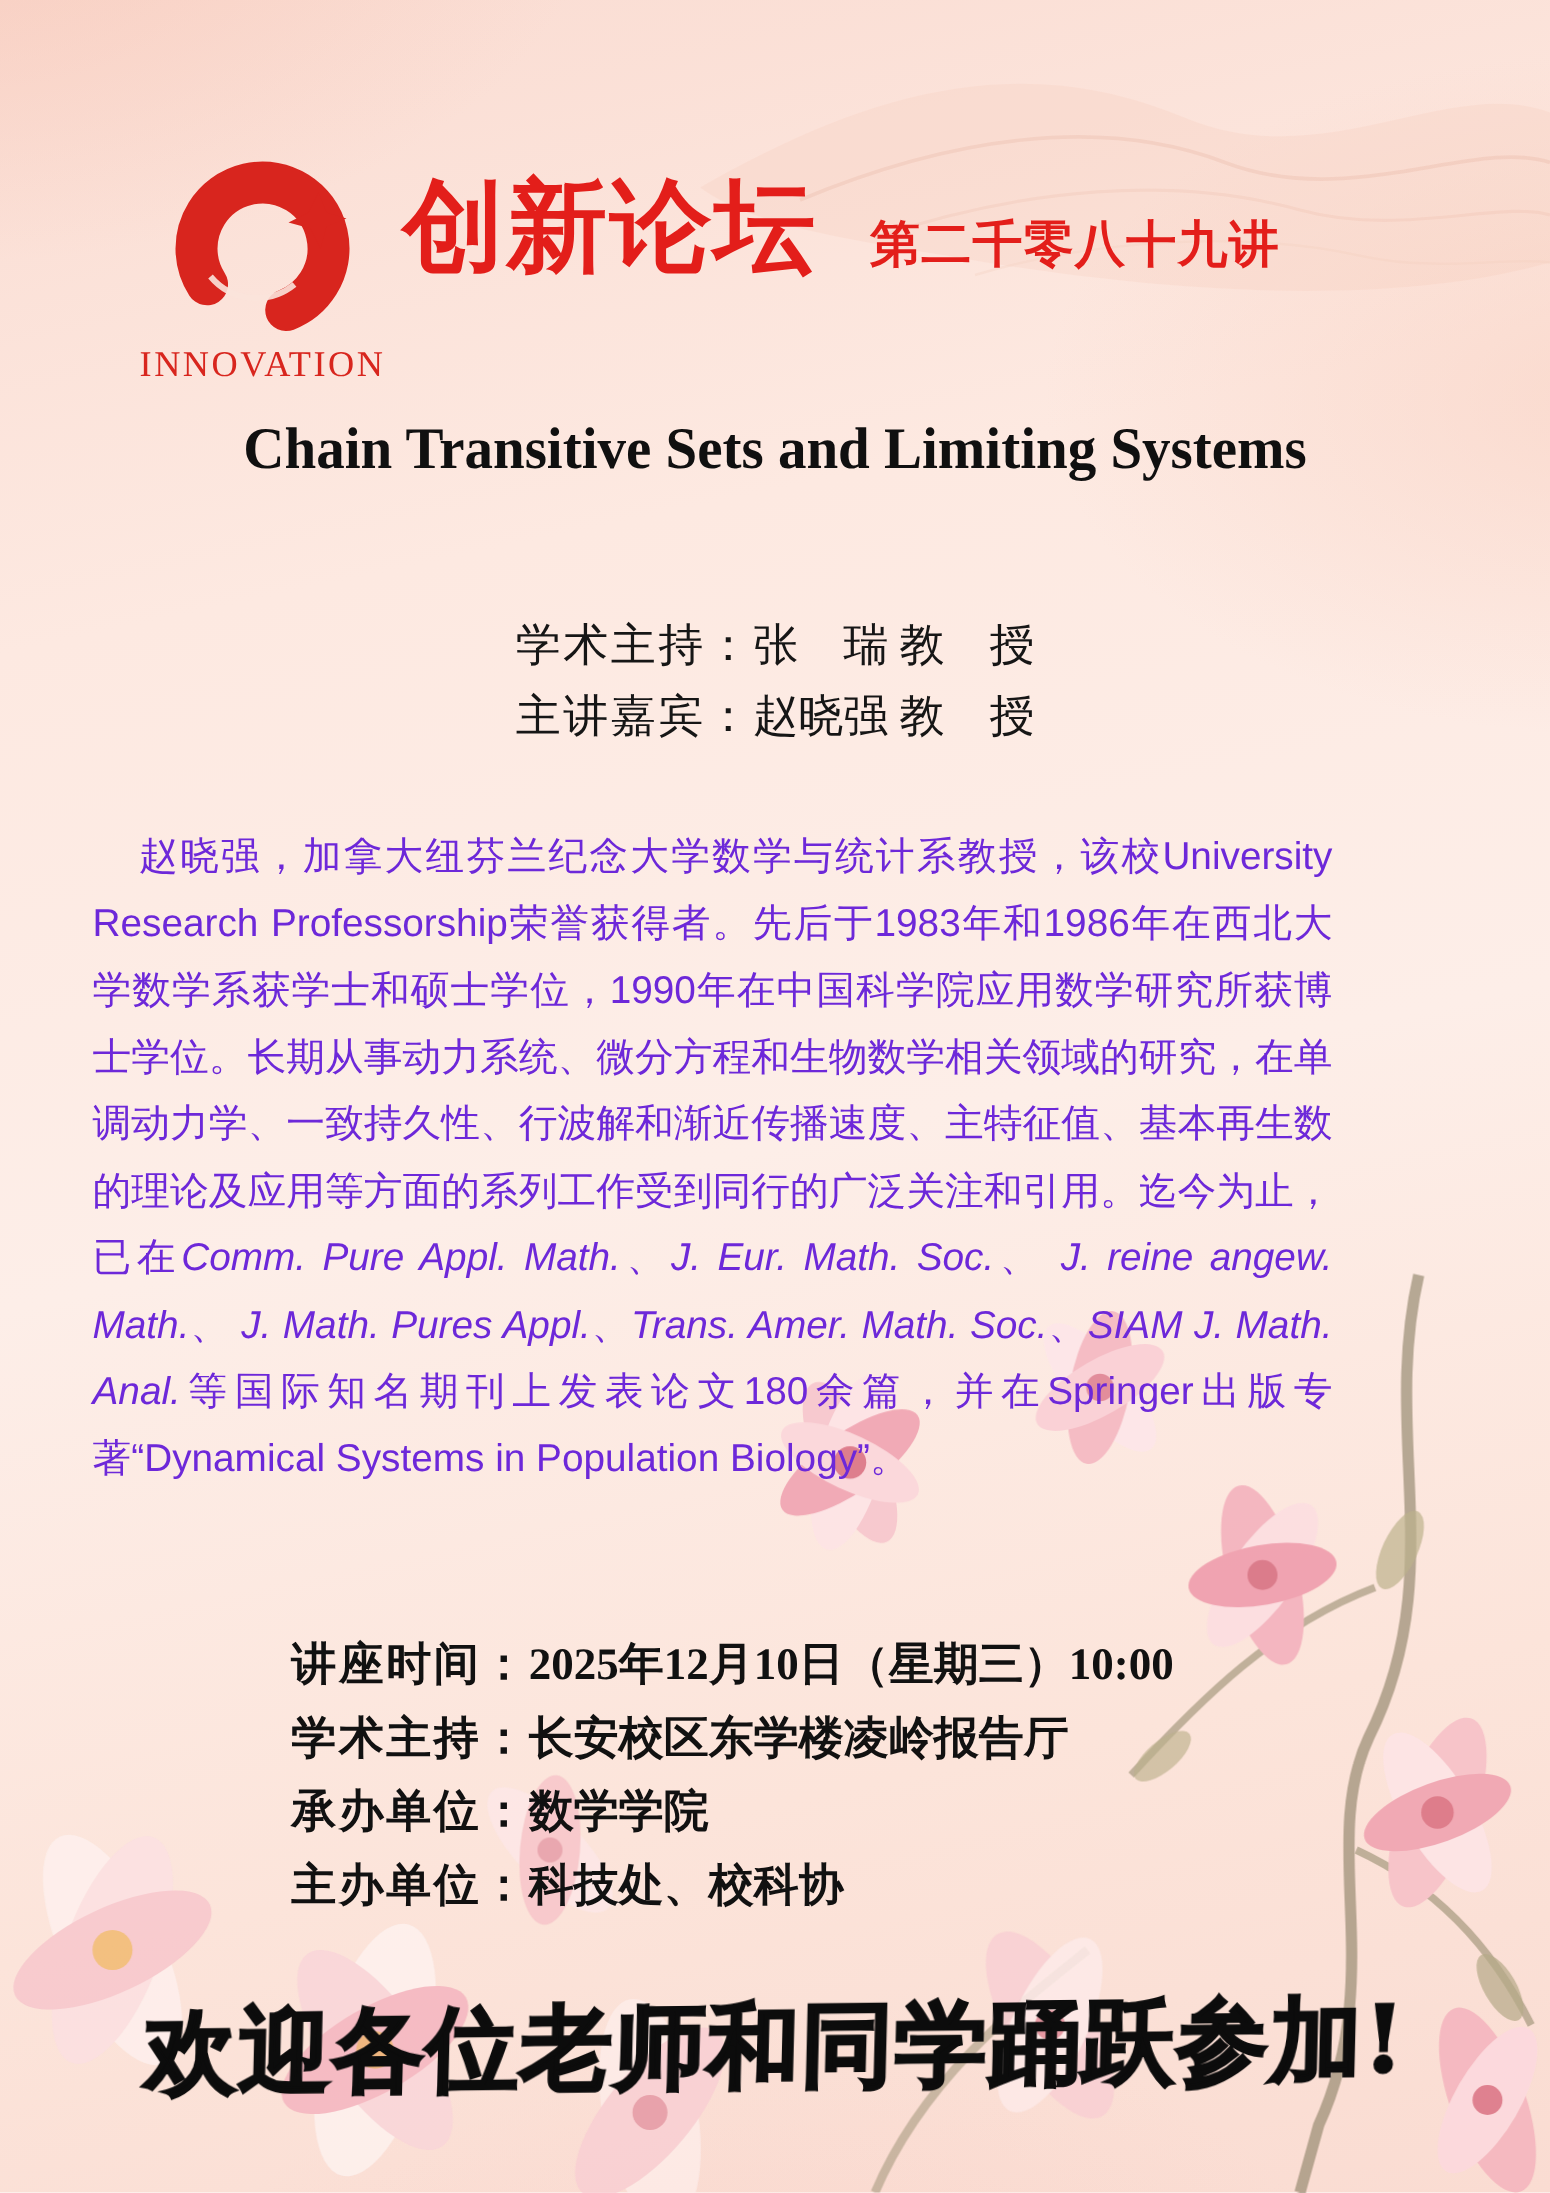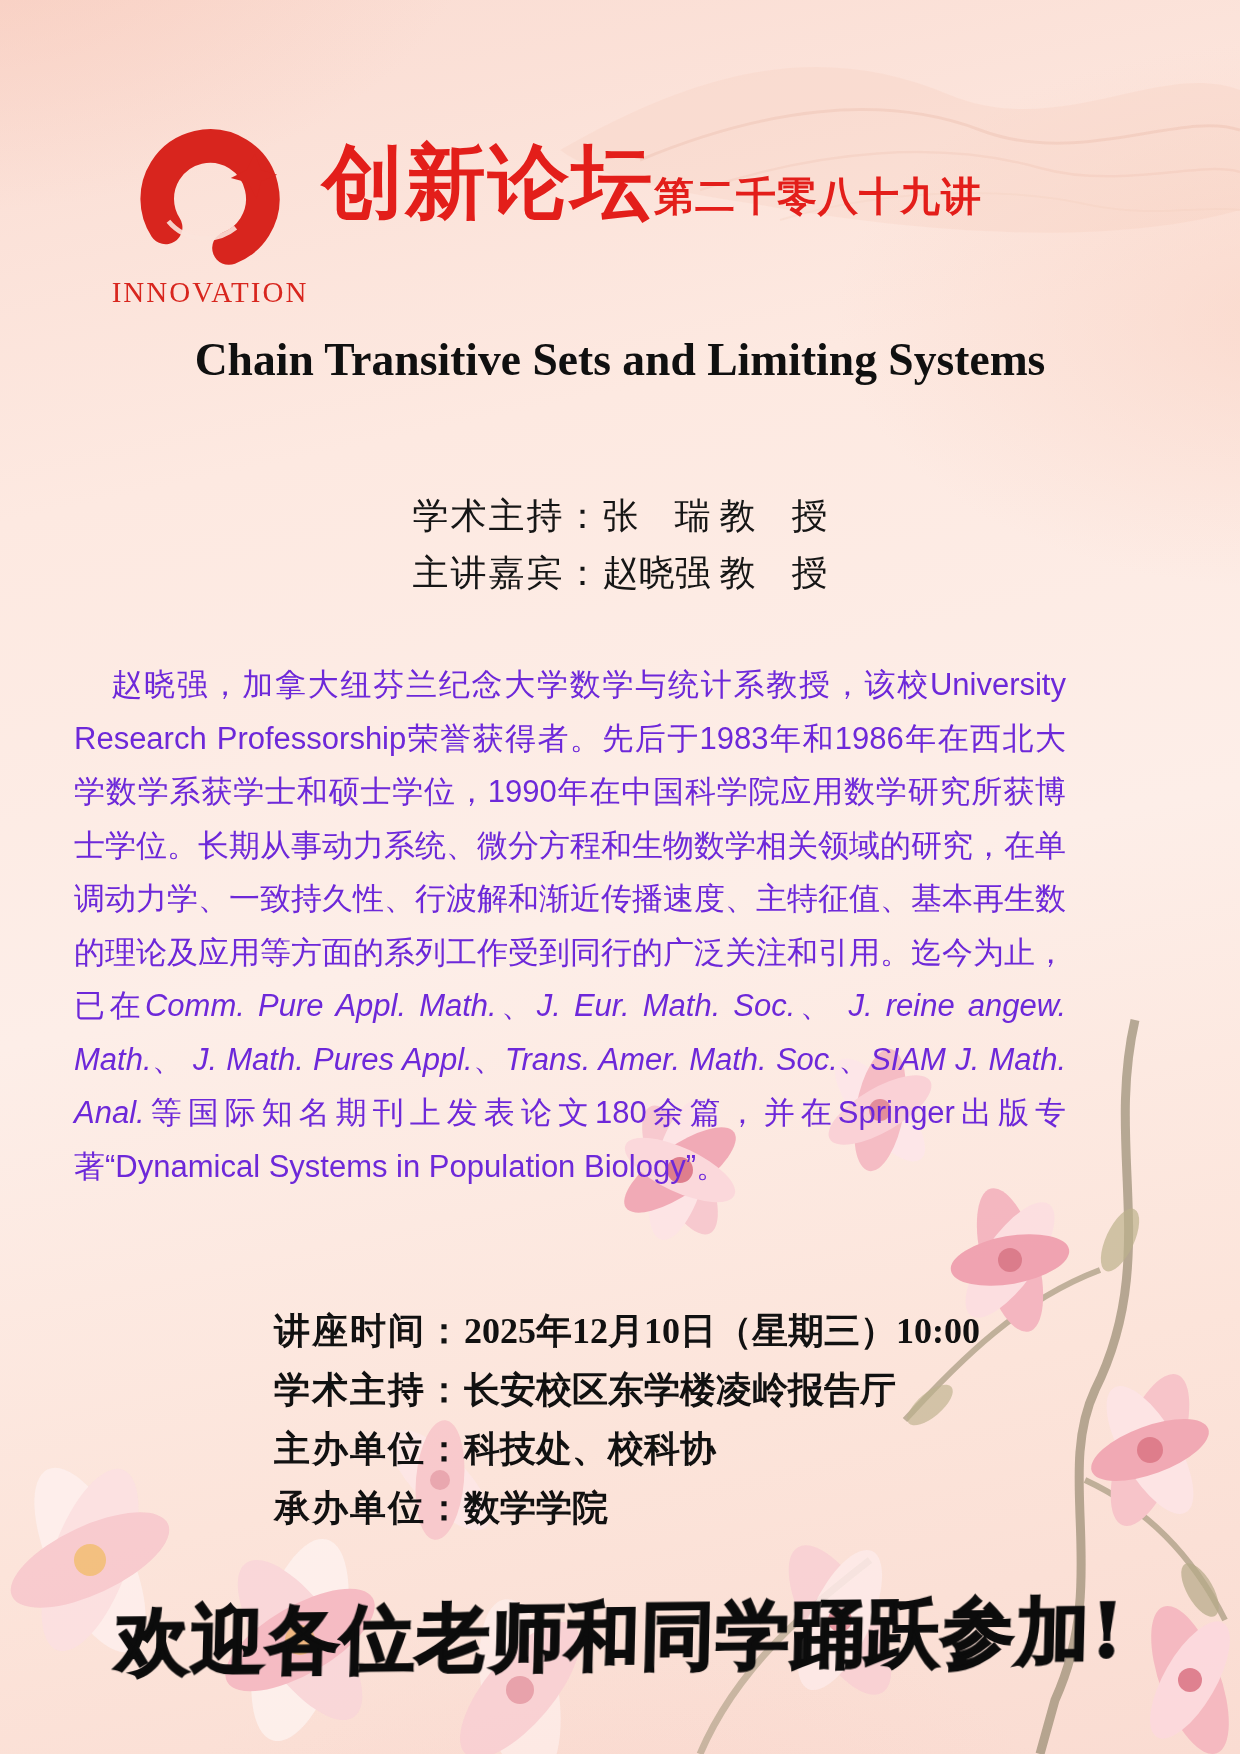--- a/index.html
+++ b/index.html
@@ -12,21 +12,21 @@
          linear-gradient(168deg,#fadcd2 0%,#fde9e1 26%,#fdeee8 52%,#fce4da 78%,#fadcd2 100%);}
   .layer{position:absolute;inset:0;}
   .deco{pointer-events:none;}
 
   
   .logo-wrap{position:absolute;left:96px;top:122px;width:228px;text-align:center;z-index:3;}
   .logo-wrap svg{display:block;margin:0 auto;}
   .brand{font-family:"Liberation Serif",serif;font-size:29px;letter-spacing:2px;
          color:#d8261e;margin-top:2px;}
   .title-row{position:absolute;left:322px;top:136px;display:flex;align-items:baseline;
-             z-index:3;white-space:nowrap;}
+             gap:42px;z-index:3;white-space:nowrap;}
   .main-title{font-size:81px;font-weight:800;color:#e31e1a;letter-spacing:2px;
               font-family:"Liberation Sans",sans-serif;line-height:1.15;}
   .lecture-no{font-size:40px;color:#e31e1a;font-weight:600;letter-spacing:1px;
               font-family:"Liberation Serif",serif;}
 
   
   .talk-title{position:absolute;left:0;right:0;top:332px;text-align:center;z-index:3;
               font-family:"Liberation Serif",serif;font-weight:700;font-size:47px;
               color:#101010;transform:scaleX(.97);letter-spacing:0;}
 
@@ -38,21 +38,21 @@
 
   
   .bio{position:absolute;left:74px;width:992px;top:658px;z-index:3;
        font-size:31px;line-height:53.5px;color:#6d28d9;text-align:justify;
        font-family:Liberation Sans, sans-serif;text-indent:1.2em;}
   .bio .it{font-style:italic;}
 
   
   .details{position:absolute;left:233px;top:1312px;z-index:3;font-size:36px;
            color:#111;font-weight:700;font-family:"Liberation Serif",serif;}
-  .detail-row{margin-bottom:21px;line-height:38px;white-space:nowrap;margin-left:41px;}
+  .detail-row{margin-bottom:21px;line-height:38px;white-space:nowrap;}
   .dlabel{letter-spacing:2px;}
 
   
   .footer{position:absolute;left:0;right:0;top:1588px;text-align:center;z-index:3;
           font-size:74px;font-weight:900;color:#0c0c0c;letter-spacing:1px;
           font-family:"DejaVu Serif",serif;-webkit-text-stroke:2px #0c0c0c;
           transform:rotate(-.6deg) skewX(-2deg);}
 </style>
 </head>
 <body>
@@ -164,17 +164,17 @@
   </div>
 </div>
 
 <div class="bio">
   <span><span>赵晓强，加拿大纽芬兰纪念大学数学与统计系教授，该校University Research Professorship荣誉获得者。先后于1983年和1986年在西北大学数学系获学士和硕士学位，1990年在中国科学院应用数学研究所获博士学位。长期从事动力系统、微分方程和生物数学相关领域的研究，在单调动力学、一致持久性、行波解和渐近传播速度、主特征值、基本再生数的理论及应用等方面的系列工作受到同行的广泛关注和引用。迄今为止，已在</span><span class="it">Comm. Pure Appl. Math.</span><span>、</span><span class="it">J. Eur. Math. Soc.</span><span>、 </span><span class="it">J. reine angew. Math.</span><span>、 </span><span class="it">J. Math. Pures Appl.</span><span>、</span><span class="it">Trans. Amer. Math. Soc.</span><span>、</span><span class="it">SIAM J. Math. Anal.</span><span>等国际知名期刊上发表论文180余篇，并在Springer出版专著“Dynamical Systems  in Population Biology”。</span></span>
 </div>
 
 <div class="details">
     <div class="detail-row"><span class="dlabel">讲座时间：</span><span class="dvalue">2025年12月10日（星期三）10:00</span></div>
     <div class="detail-row"><span class="dlabel">学术主持：</span><span class="dvalue">长安校区东学楼凌岭报告厅</span></div>
+    <div class="detail-row"><span class="dlabel">承办单位：</span><span class="dvalue">数学学院</span></div>
     <div class="detail-row"><span class="dlabel">主办单位：</span><span class="dvalue">科技处、校科协</span></div>
-    <div class="detail-row"><span class="dlabel">承办单位：</span><span class="dvalue">数学学院</span></div>
   </div>
 
 <div class="footer">欢迎各位老师和同学踊跃参加!</div>
 
 </body></html>

